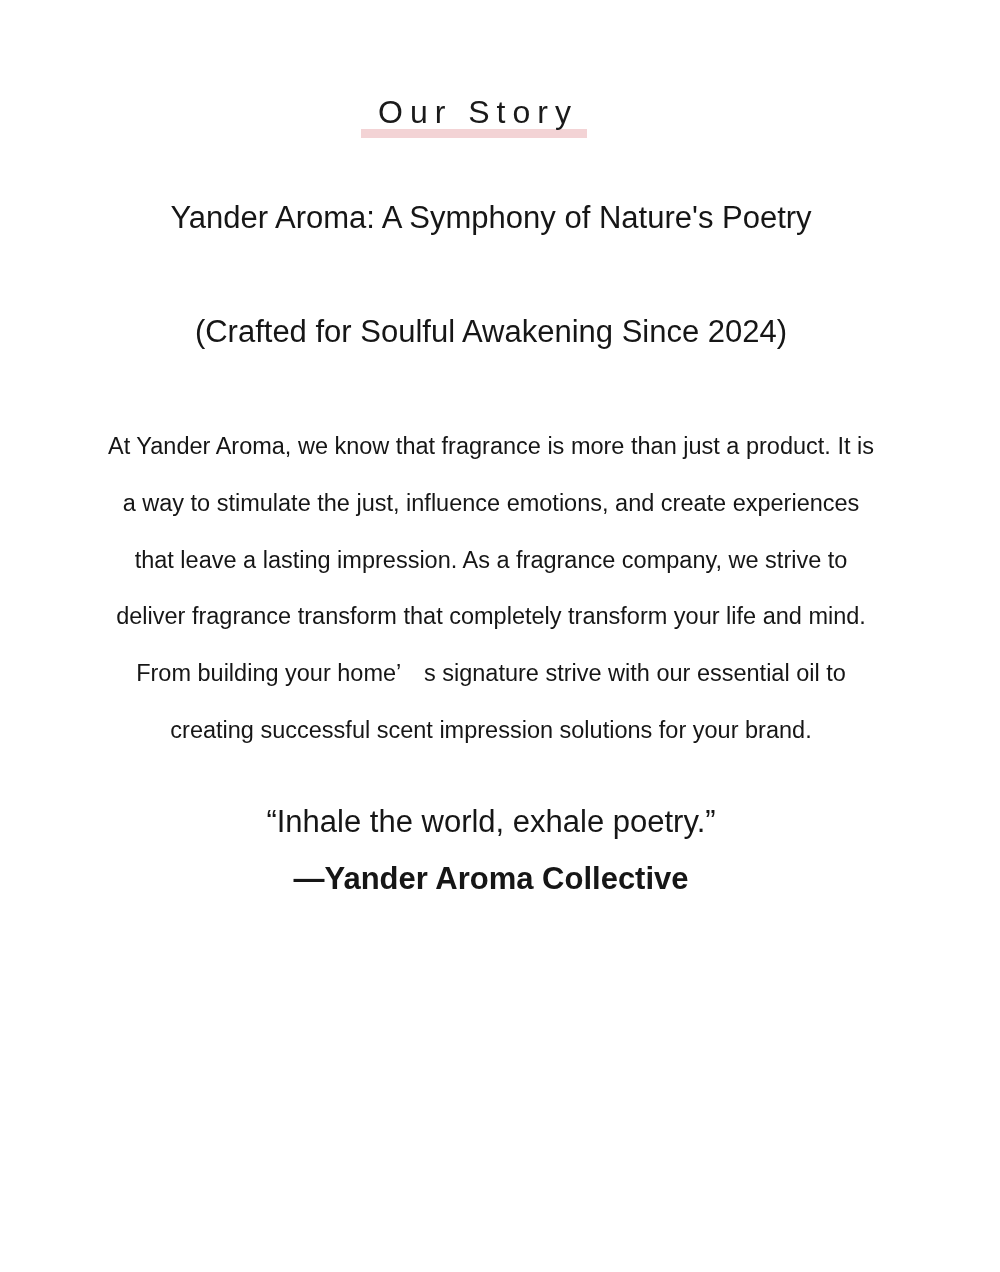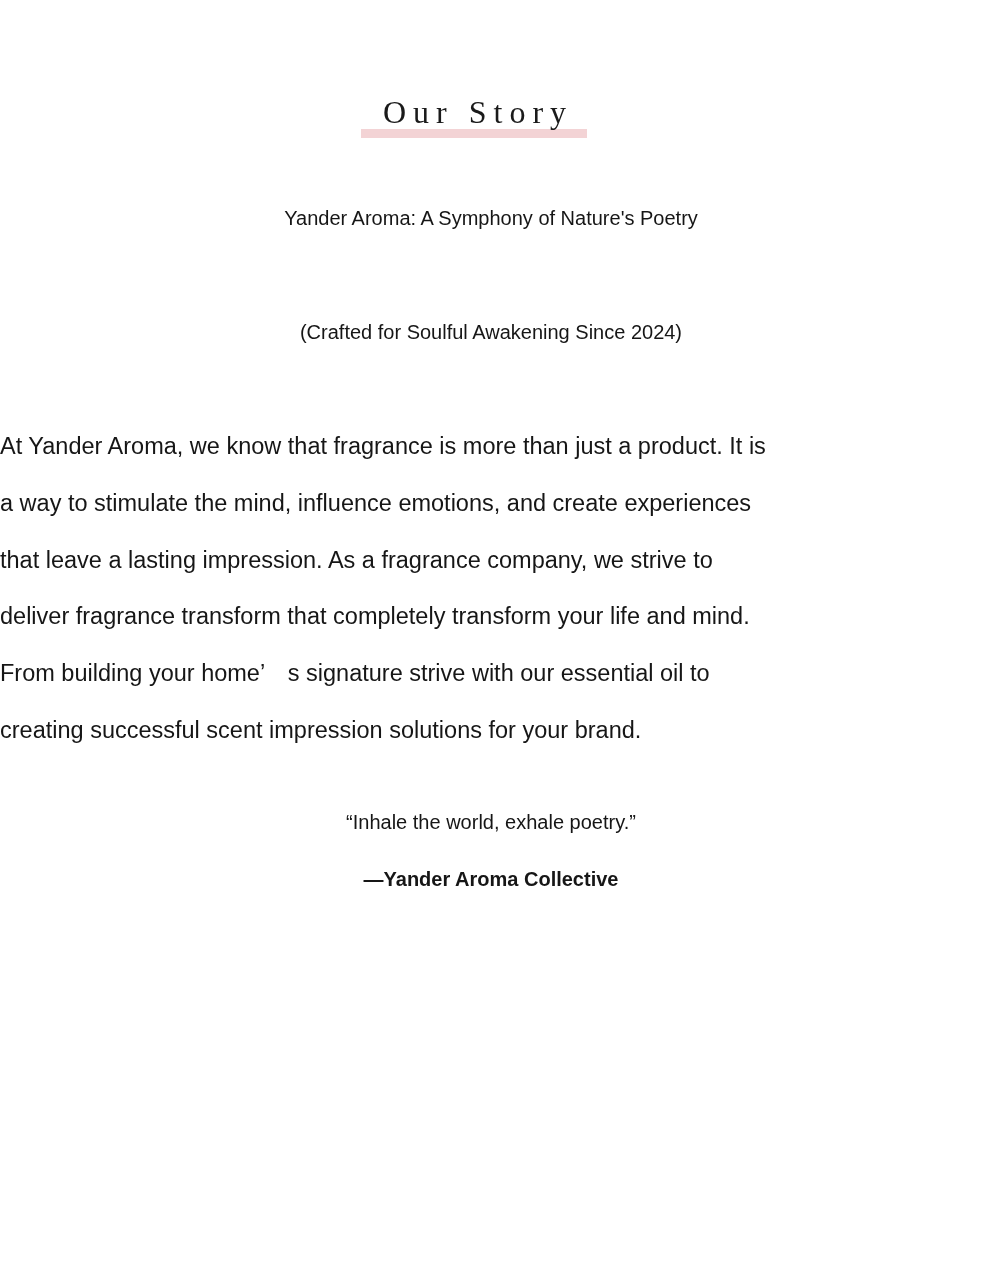--- a/index.html
+++ b/index.html
@@ -14,21 +14,20 @@
       overflow: hidden;
       font-family: "Liberation Sans", "DejaVu Sans", sans-serif;
       color: #141414;
     }
     .heading-wrap {
       position: absolute;
       left: 0;
       top: 88px;
       width: 1000px;
       height: 60px;
-      font-family: Liberation Serif, serif;
     }
     .heading-underline {
       position: absolute;
       left: 361px;
       top: 41px;
       width: 226px;
       height: 9px;
       background: #f3d3d5;
     }
     .heading {
@@ -42,32 +41,33 @@
       letter-spacing: 7px;
       font-weight: 500;
       color: #1a1a1a;
       padding-left: 4px;
     }
     .line {
       position: absolute;
       left: 0;
       width: 982px;
       text-align: center;
-      font-size: 20px;
+      font-size: 31px;
       line-height: 32px;
       color: #161616;
       white-space: nowrap;
     }
     .subtitle { top: 202px; }
     .since { top: 316px; }
     .para {
       position: absolute;
       left: 0;
       top: 418px;
       width: 982px;
+      text-align: center;
       font-size: 23.5px;
       line-height: 56.8px;
       color: #161616;
     }
     .para .pline {
       display: block;
       white-space: nowrap;
     }
     .quote { top: 806px; }
     .attrib { top: 863px; font-weight: bold; }
@@ -79,21 +79,21 @@
   <div class="heading-underline"></div>
   <div class="heading">Our Story</div>
 </div>
 
 <div class="line subtitle">Yander Aroma: A Symphony of Nature's Poetry</div>
 
 <div class="line since">(Crafted for Soulful Awakening Since 2024)</div>
 
 <div class="para">
   <span class="pline">At Yander Aroma, we know that fragrance is more than just a product. It is</span>
-  <span class="pline">a way to stimulate the mind, influence emotions, and create experiences</span>
+  <span class="pline">a way to stimulate the just, influence emotions, and create experiences</span>
   <span class="pline">that leave a lasting impression. As a fragrance company, we strive to</span>
   <span class="pline">deliver fragrance transform that completely transform your life and mind.</span>
   <span class="pline">From building your home’　s signature strive with our essential oil to</span>
   <span class="pline">creating successful scent impression solutions for your brand.</span>
 </div>
 
 <div class="line quote">“Inhale the world, exhale poetry.”</div>
 
 <div class="line attrib">—Yander Aroma Collective</div>
 

